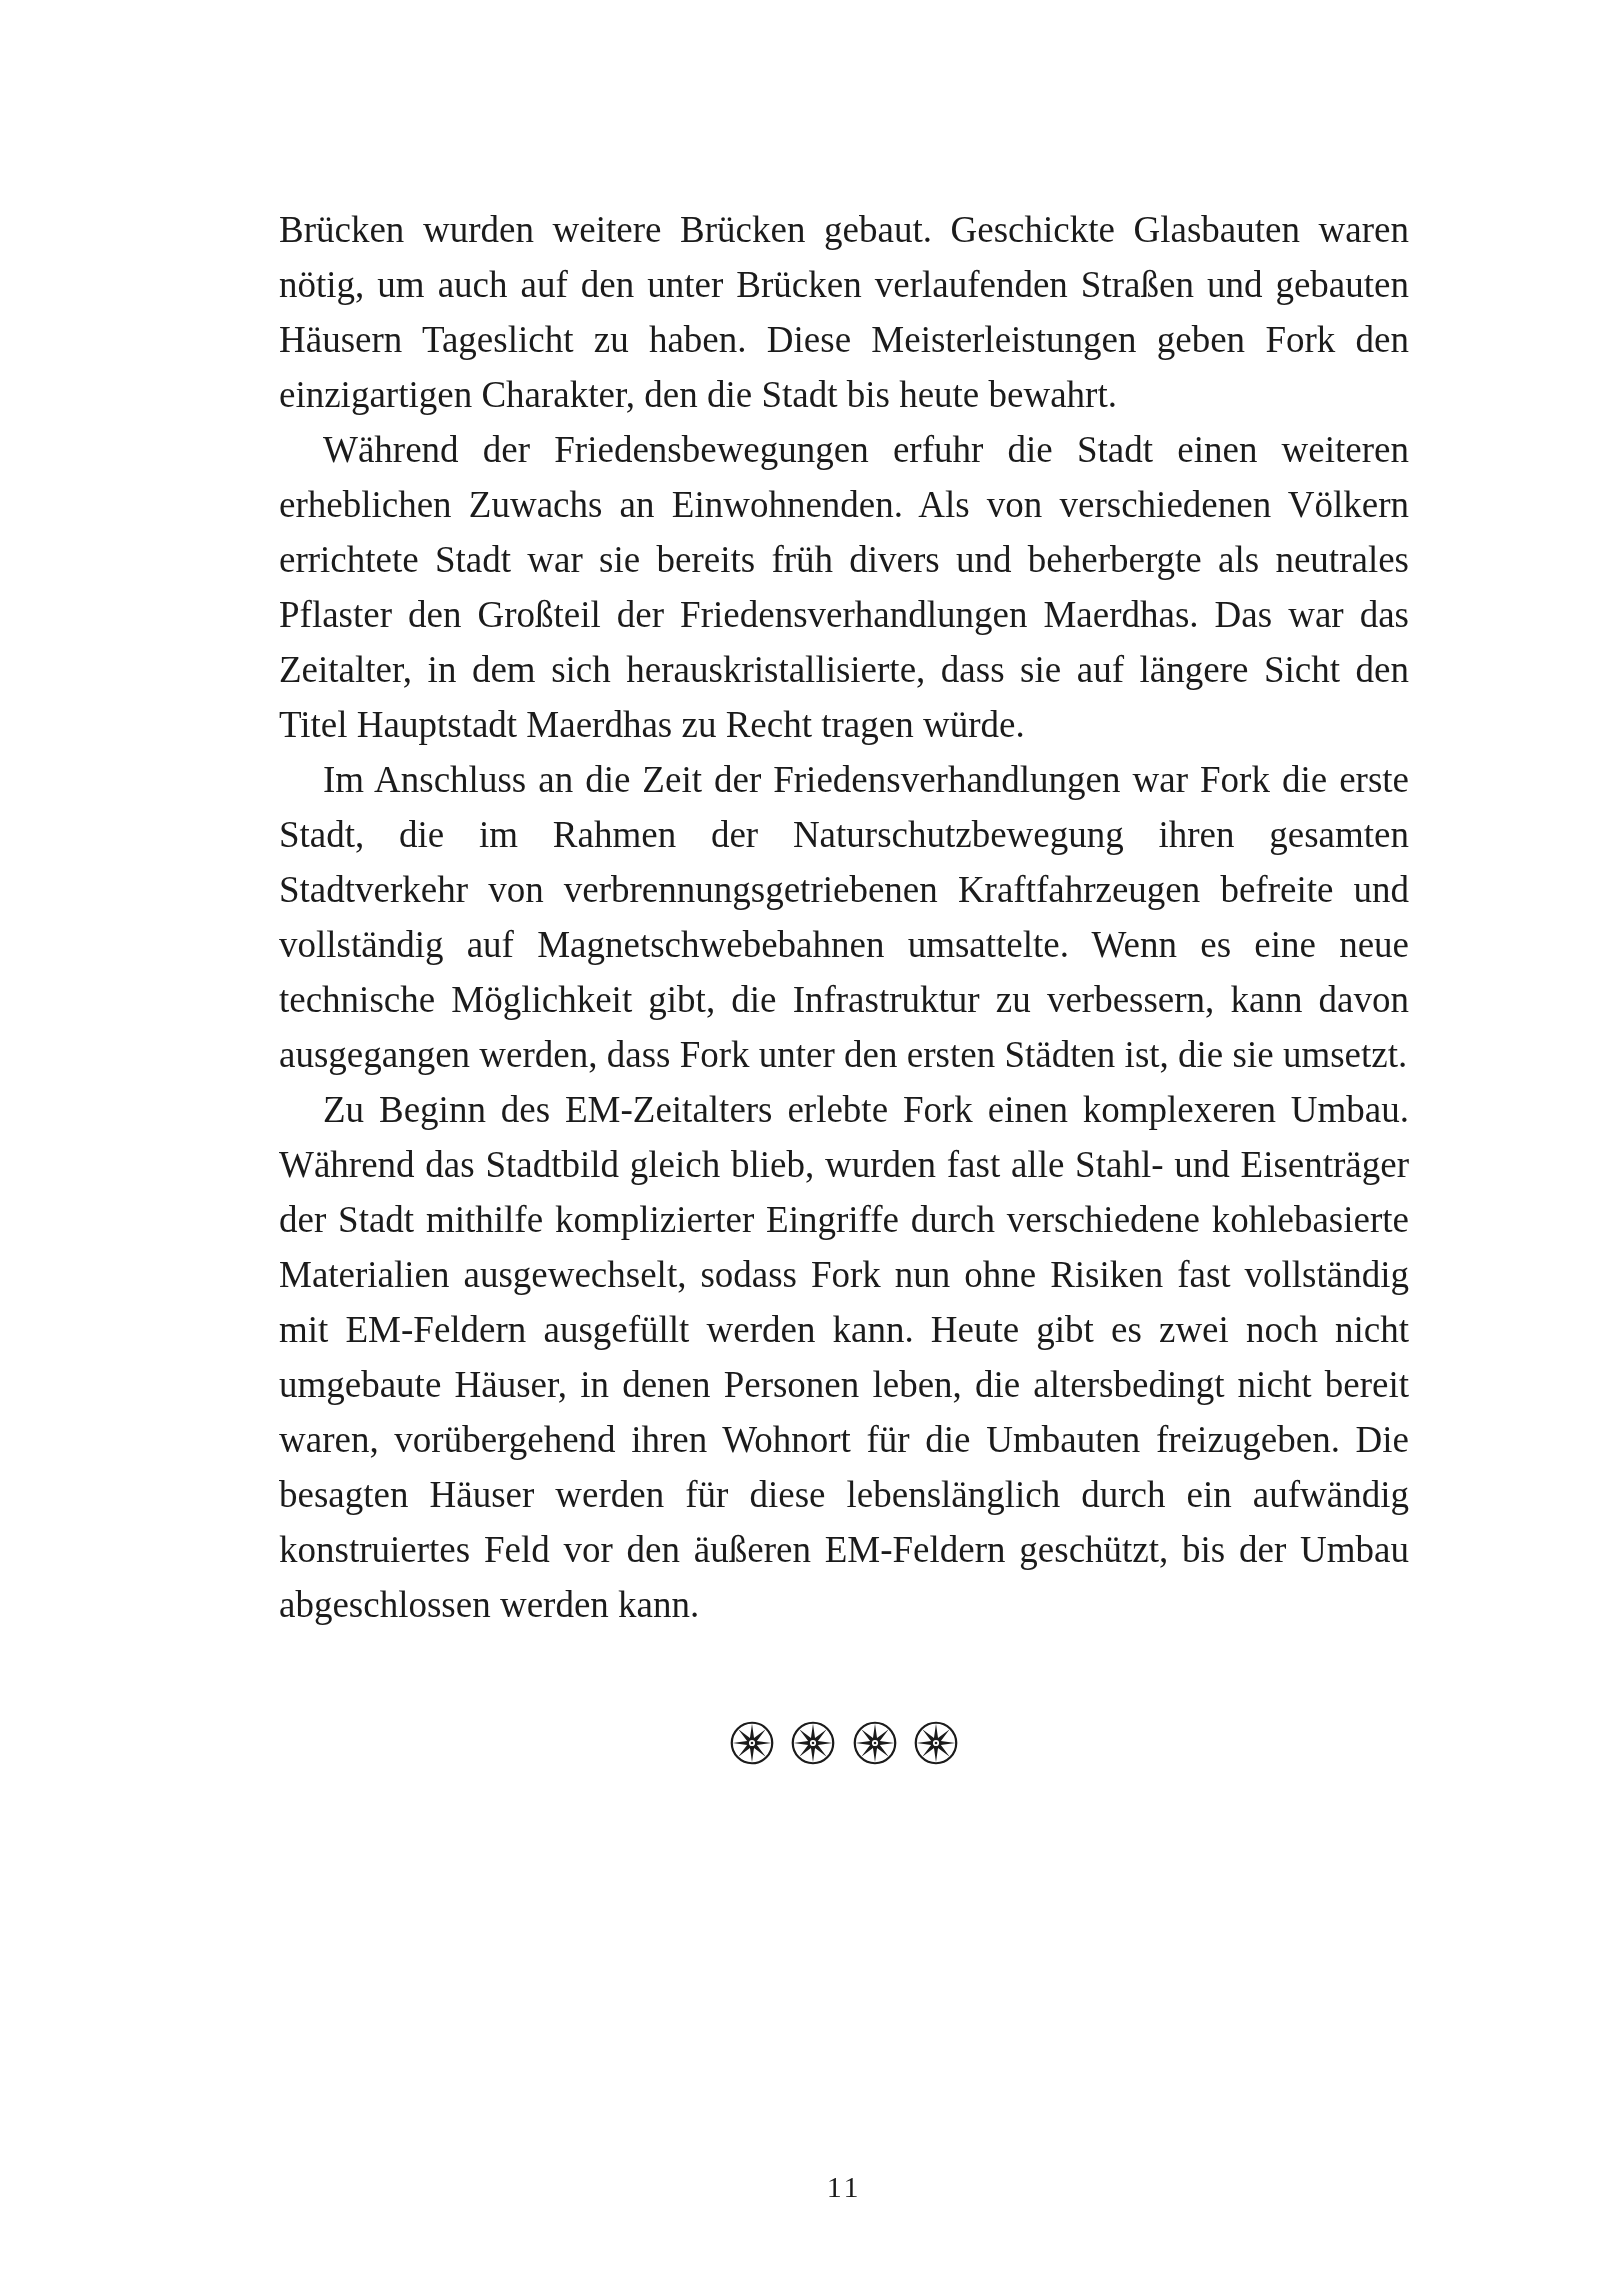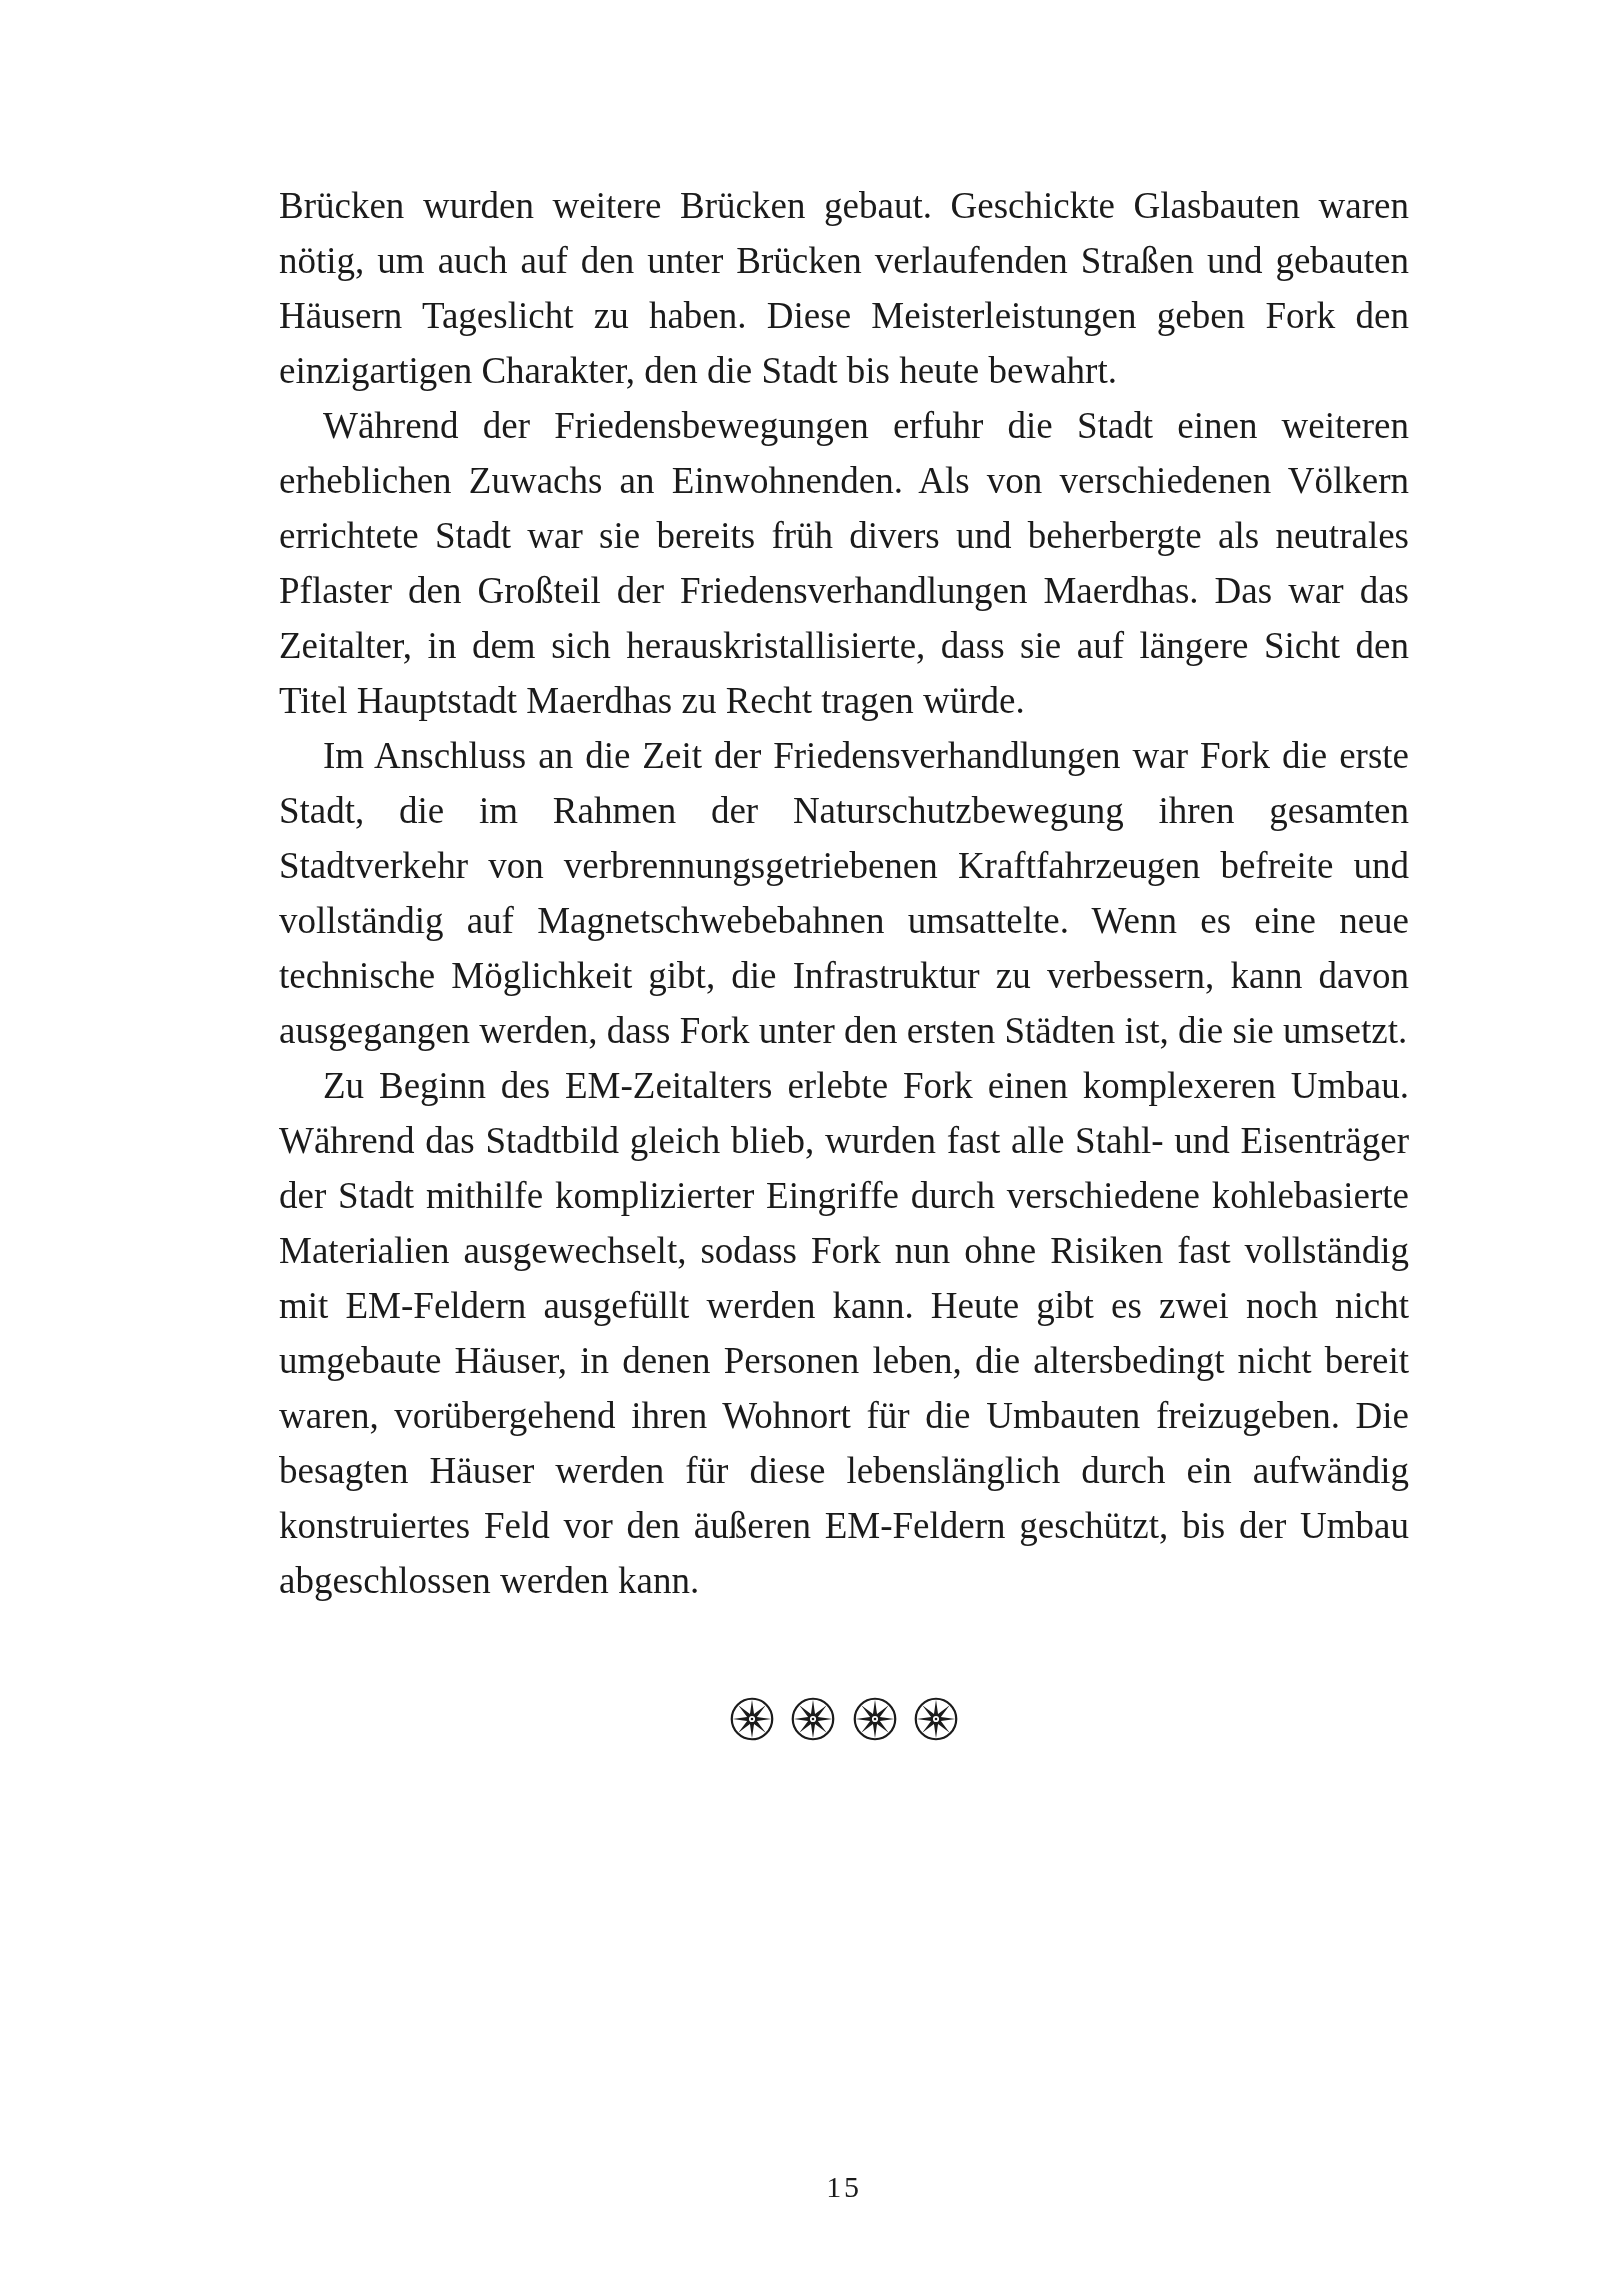--- a/index.html
+++ b/index.html
@@ -27,20 +27,21 @@
     text-justify: inter-word;
     hyphens: none;
   }
   .para {
     margin: 0;
     padding: 0;
     text-indent: 44px;
   }
   .para.first {
     text-indent: 0;
+    margin-top: 24px;
   }
   .ornament-row {
     margin-top: 79px;
     width: 100%;
     text-align: center;
     white-space: nowrap;
   }
   .ornament {
     display: inline-block;
     width: 44px;
@@ -104,16 +105,16 @@
         <svg viewBox="0 0 100 100" xmlns="http://www.w3.org/2000/svg">
           <circle cx="50" cy="50" r="46" fill="none" stroke="#1b1b1b" stroke-width="5"></circle>
           <polygon fill="#1b1b1b" points="50,6 54.6,38.9 81.1,18.9 61.1,45.4 94,50 61.1,54.6 81.1,81.1 54.6,61.1 50,94 45.4,61.1 18.9,81.1 38.9,54.6 6,50 38.9,45.4 18.9,18.9 45.4,38.9"></polygon>
           <circle cx="50" cy="50" r="7" fill="#ffffff"></circle>
           <circle cx="50" cy="50" r="3" fill="#1b1b1b"></circle>
         </svg>
       </span>
     </div>
   </main>
 
-  <footer class="page-number">15</footer>
+  <footer class="page-number">11</footer>
 
 </div>
 
 
 </body></html>

